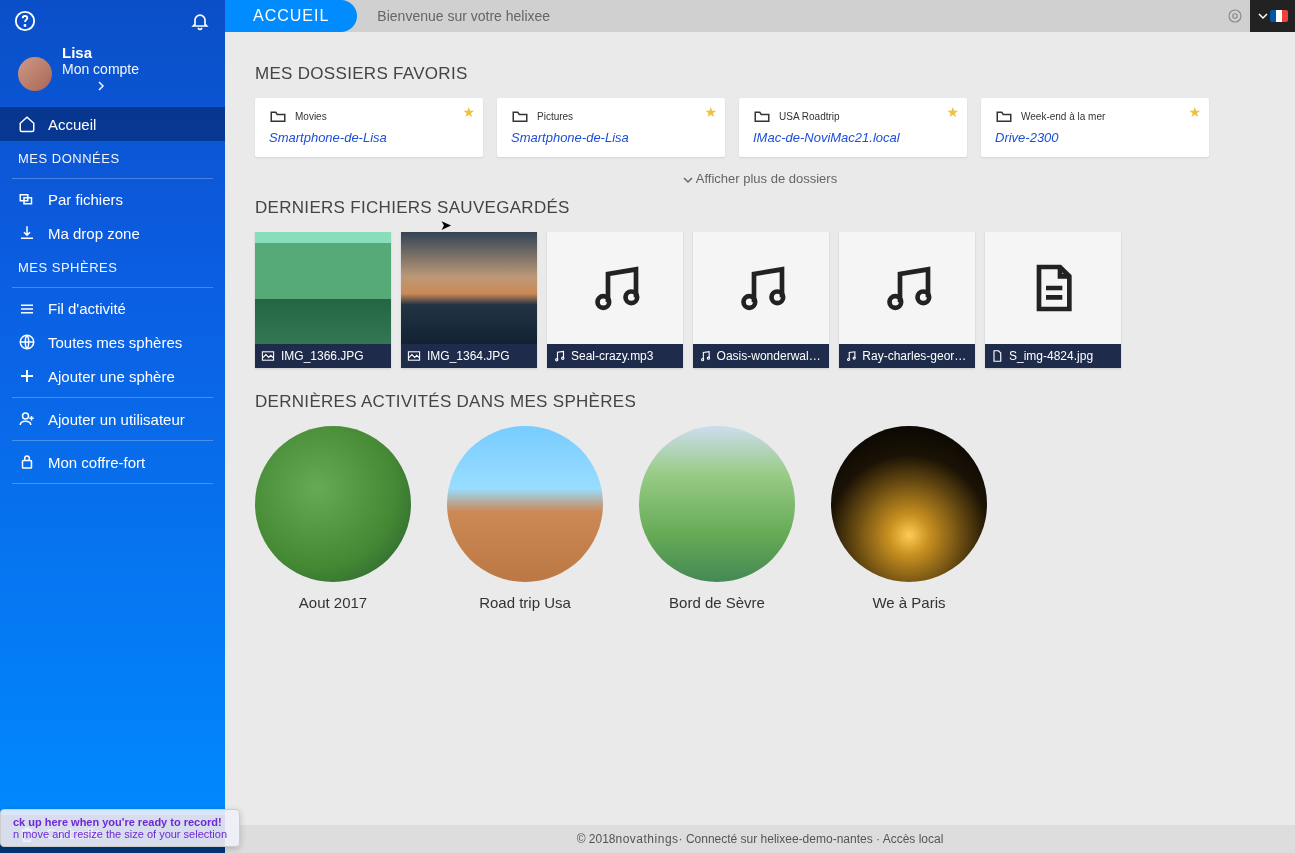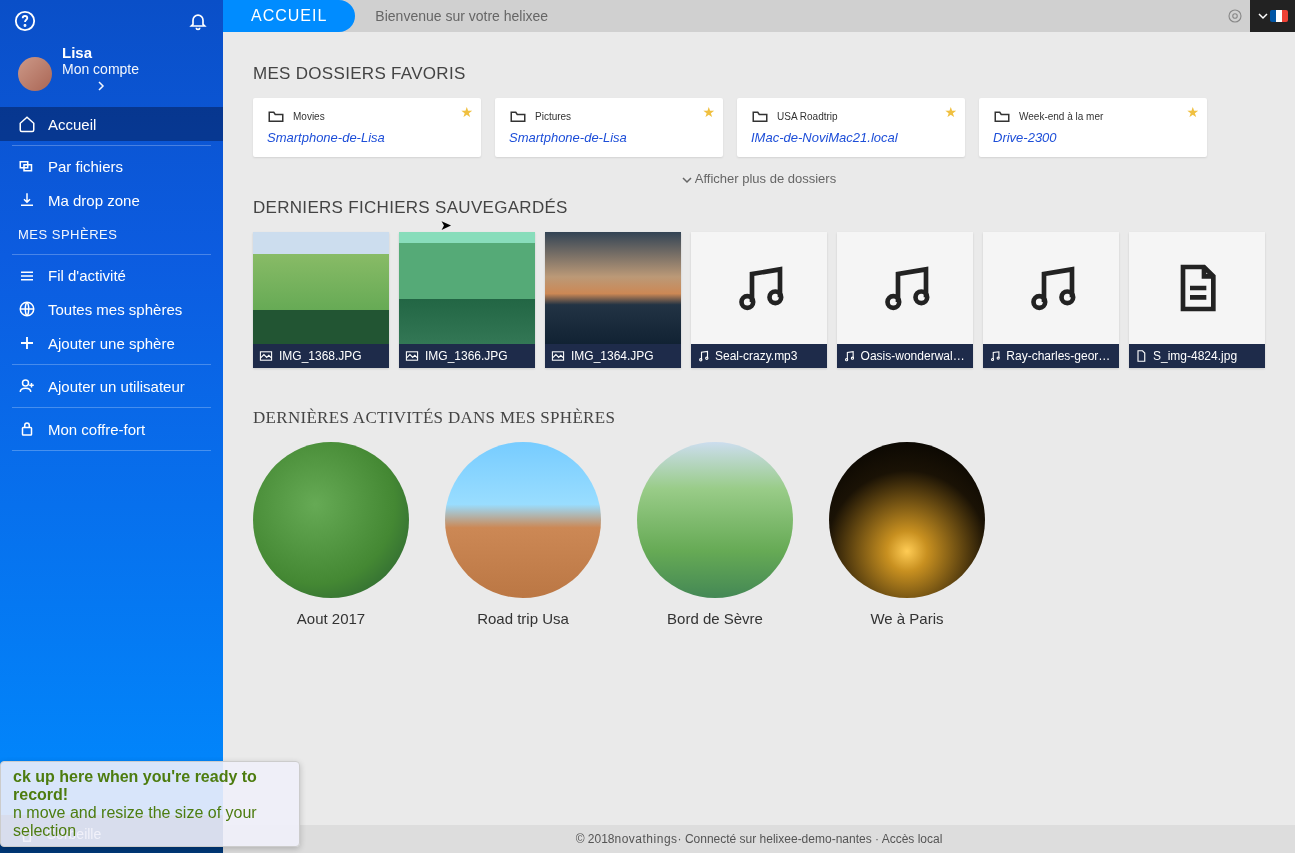--- a/index.html
+++ b/index.html
@@ -54,21 +54,21 @@
   .sphere-img { width:156px; height:156px; border-radius:50%; margin-bottom:12px; }
   .s1 { background: radial-gradient(circle at 40% 40%, #6a5 0%, #483 60%, #253 100%);}
   .s2 { background: linear-gradient(180deg,#7cf 0%, #9df 40%, #c85 55%, #b74 100%);}
   .s3 { background: linear-gradient(180deg,#cde 0%, #9c8 30%, #6a5 70%, #485 100%);}
   .s4 { background: radial-gradient(circle at 50% 70%, #ffcc55 0%, #c89020 15%, #1a1205 60%, #000 100%);}
   .sphere-name { font-size:15px; color:#333; }
   
   .footer { position:absolute; bottom:0; left:0; right:0; height:28px; background:#ddd; display:flex; align-items:center; justify-content:center; font-size:12px; color:#555; }
   .footer .brand { font-weight:300; letter-spacing:.5px;}
 
-  .overlay { position:absolute; bottom:6px; left:0; background:rgba(240,240,250,.9); border:1px solid #ccc; border-radius:4px; padding:6px 12px; font-size:16px; color:#4d7c0f; box-shadow:0 2px 6px rgba(0,0,0,.2); max-width:300px;}
+  .overlay { position:absolute; bottom:6px; left:0; background:rgba(240,240,250,.9); border:1px solid #ccc; border-radius:4px; padding:6px 12px; font-size:11px; color:#6d28d9; box-shadow:0 2px 6px rgba(0,0,0,.2); max-width:300px;}
   .overlay .line1 { font-weight:600; }
   .cursor { position:absolute; left:440px; top:217px; pointer-events:none; font-size:14px; color:#000;}
   
   svg { display:block; }
 </style>
 </head>
 <body>
 
 <div class="app">
 
@@ -103,20 +103,21 @@
 
     <div class="nav-item active">
       <span class="nav-icon">
           <svg width="18" height="18" viewBox="0 0 24 24" fill="none" stroke="#fff" stroke-width="2">
             <path d="M3 11l9-8 9 8v9a2 2 0 01-2 2H5a2 2 0 01-2-2z"></path>
           </svg>
         </span>
       <span>Accueil</span>
     </div>
 
+    <div class="nav-section-label">MES DONNÉES</div>
     <div class="divider"></div>
     <div class="nav-item">
       <span class="nav-icon">
           <svg width="18" height="16" viewBox="0 0 24 20" fill="none" stroke="#fff" stroke-width="2">
             <rect x="3" y="3" width="10" height="8"></rect>
             <rect x="8" y="7" width="10" height="8"></rect>
           </svg>
         </span>
       <span>Par fichiers</span>
     </div>
@@ -255,30 +256,20 @@
       <div class="more-folders">
         <svg style="display:inline;vertical-align:middle;" width="10" height="8" viewBox="0 0 10 8">
             <path d="M1 2l4 4 4-4" stroke="#666" stroke-width="1.5" fill="none"></path>
           </svg>
         <span>Afficher plus de dossiers</span>
       </div>
 
       <h2 class="section">DERNIERS FICHIERS SAUVEGARDÉS</h2>
       <div class="files">
         <div class="file-card">
-          <div class="file-thumb nature2"></div>
-          <div class="file-label">
-              <svg width="14" height="12" viewBox="0 0 20 16" fill="none" stroke="#fff" stroke-width="1.5">
-                <rect x="2" y="2" width="16" height="12"></rect>
-                <path d="M2 11l5-5 4 4 3-3 4 4"></path>
-              </svg>
-              <span>IMG_1368.JPG</span>
-            </div>
-        </div>
-        <div class="file-card">
           <div class="file-thumb nature1"></div>
           <div class="file-label">
               <svg width="14" height="12" viewBox="0 0 20 16" fill="none" stroke="#fff" stroke-width="1.5">
                 <rect x="2" y="2" width="16" height="12"></rect>
                 <path d="M2 11l5-5 4 4 3-3 4 4"></path>
               </svg>
               <span>IMG_1366.JPG</span>
             </div>
         </div>
         <div class="file-card">
@@ -351,21 +342,21 @@
             </div>
           <div class="file-label">
               <svg width="12" height="14" viewBox="0 0 16 18" fill="none" stroke="#fff" stroke-width="1.5">
                 <path d="M4 2h6l3 3v11H4z"></path>
               </svg>
               <span>S_img-4824.jpg</span>
             </div>
         </div>
       </div>
 
-      <h2 class="section" style="margin-top:40px;font-family:Liberation Serif, serif;">DERNIÈRES ACTIVITÉS DANS MES SPHÈRES</h2>
+      <h2 class="section" style="margin-top:24px;">DERNIÈRES ACTIVITÉS DANS MES SPHÈRES</h2>
       <div class="spheres">
         <div class="sphere">
           <div class="sphere-img s1"></div>
           <div class="sphere-name">Aout 2017</div>
         </div>
         <div class="sphere">
           <div class="sphere-img s2"></div>
           <div class="sphere-name">Road trip Usa</div>
         </div>
         <div class="sphere">

